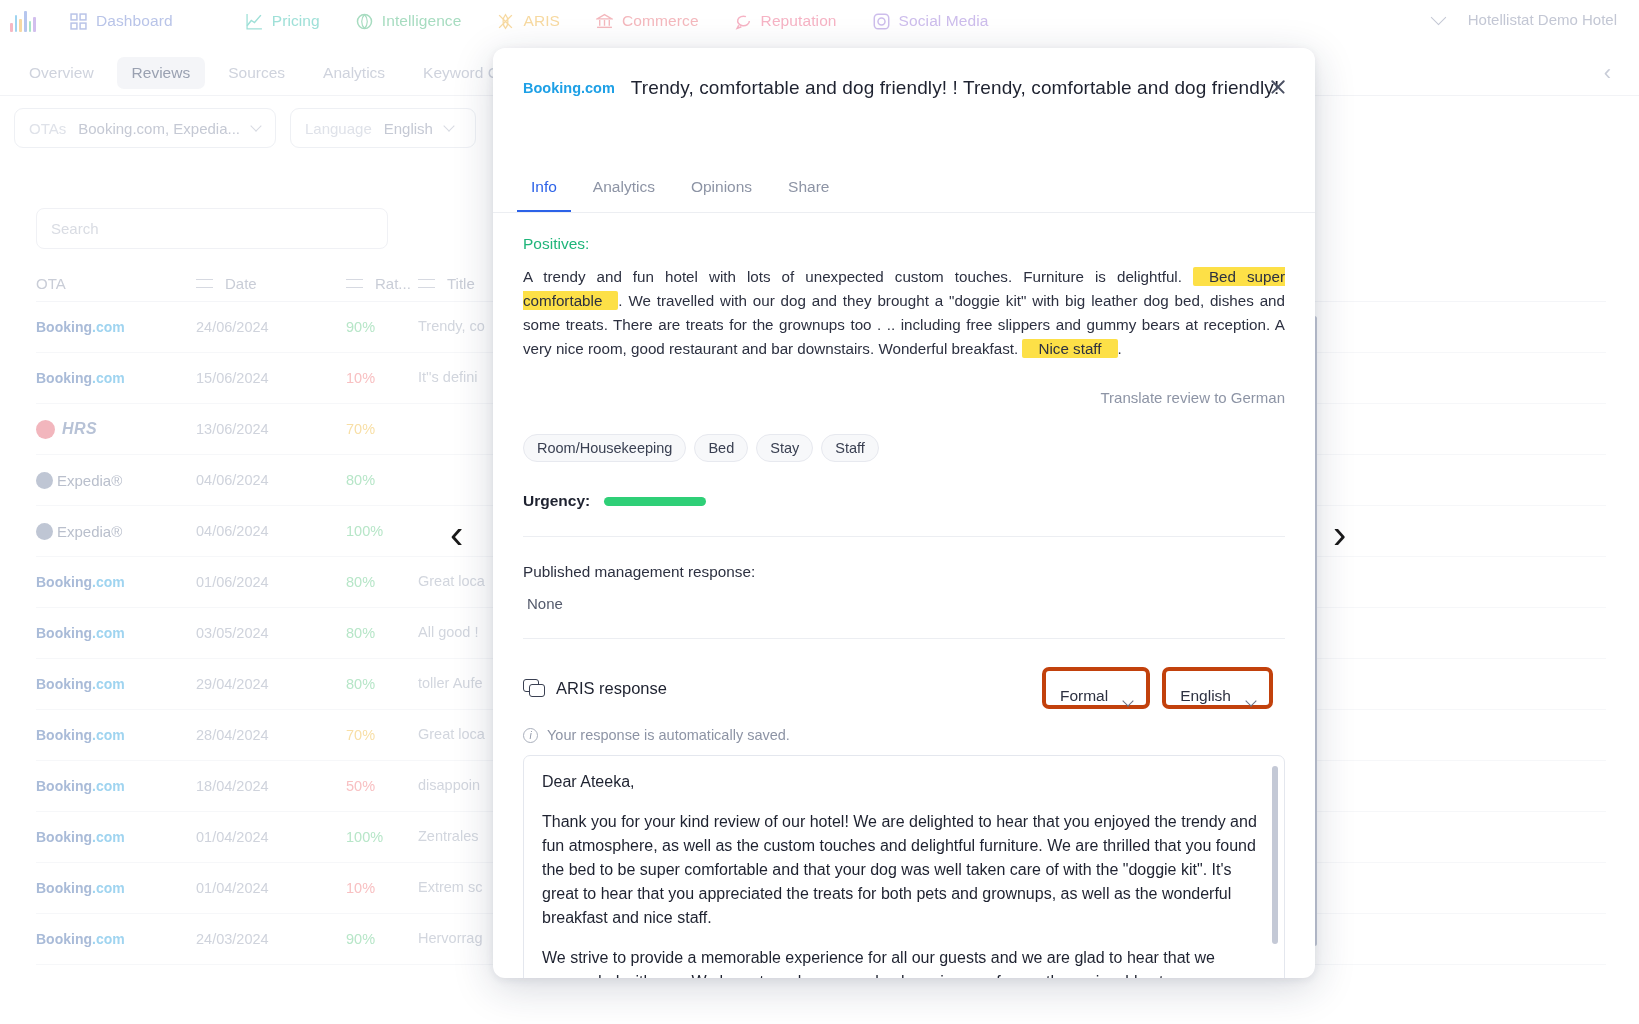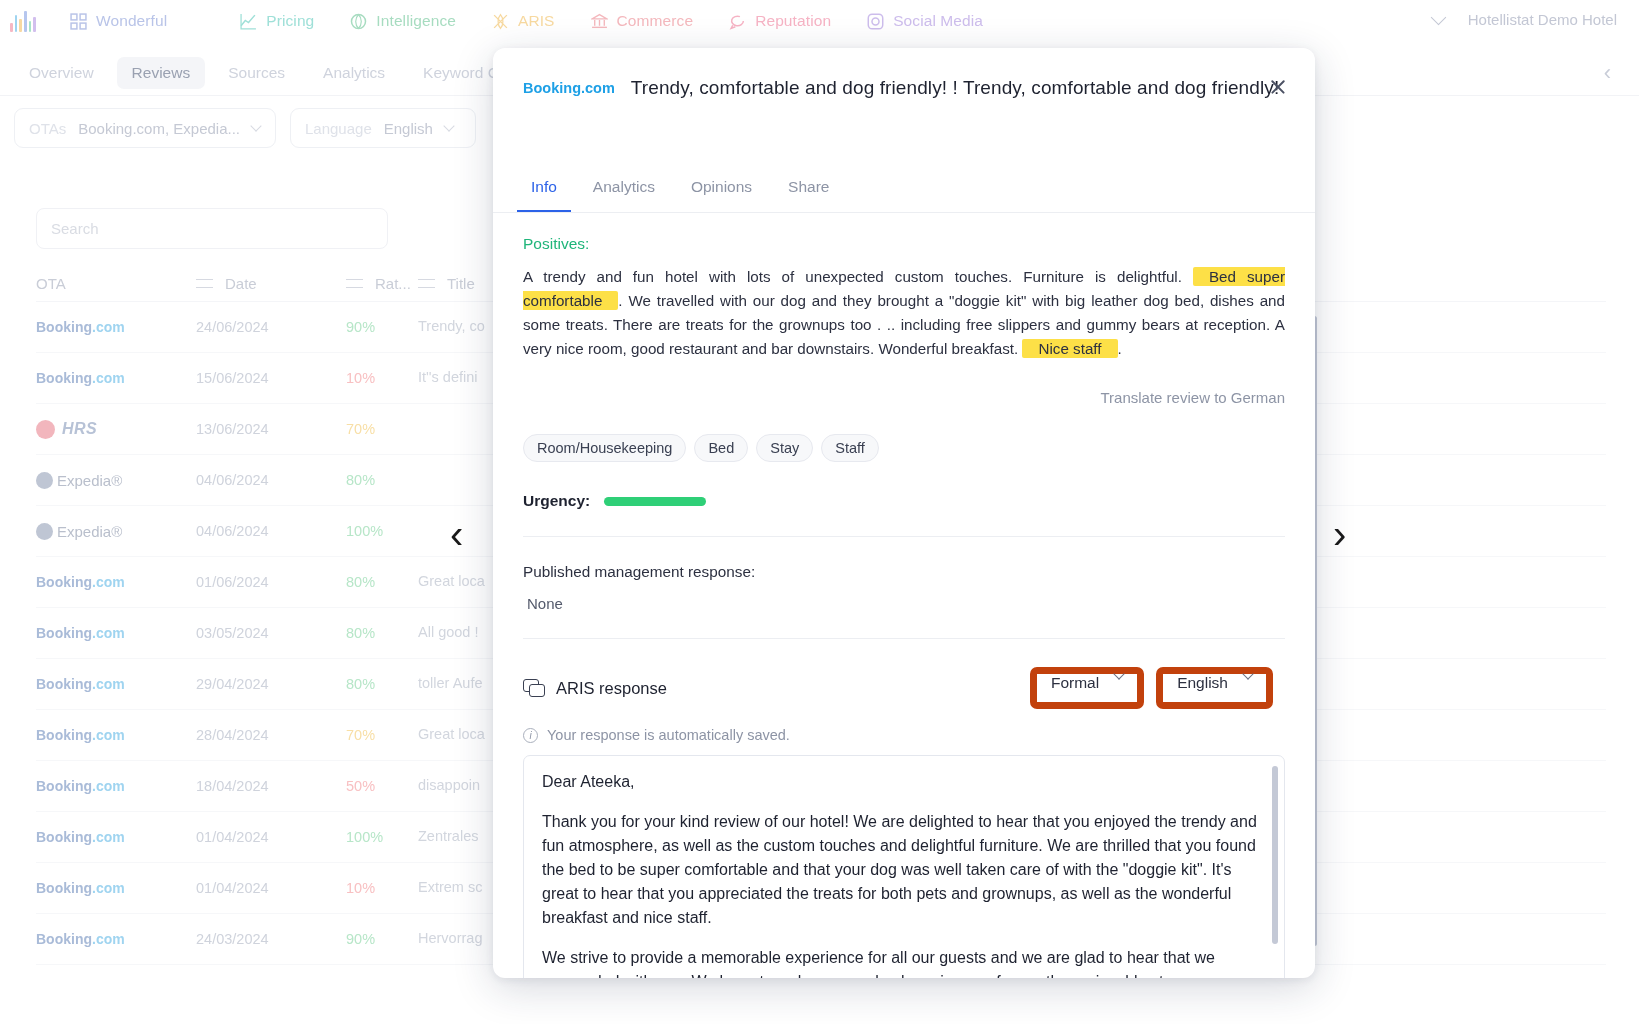--- a/index.html
+++ b/index.html
@@ -137,21 +137,21 @@
   .pub-resp { margin-top:26px; font-size:15.3px; color:#2c3040; }
   .pub-none { margin-top:14px; font-size:15px; color:#545a6c; padding-left:4px; }
 
   .aris-row { display:flex; align-items:center; margin-top:28px; }
   .aris-label { display:flex; align-items:center; gap:12px; font-size:16.5px; color:#1e2230; }
   .aris-ico { width:21px; height:19px; position:relative; }
   .aris-ico:before{ content:""; position:absolute; left:0; top:0; width:14px; height:11px; border:1.6px solid #3a4052; border-radius:3px;}
   .aris-ico:after{ content:""; position:absolute; left:6px; top:5px; width:14px; height:11px; border:1.6px solid #3a4052; border-radius:3px; background:#fff;}
   .spacer { flex:1; }
   .sel {
-    border:7px solid #c2410c; border-radius:7px; height:42px; display:flex; align-items:flex-start;
+    border:4px solid #c2410c; border-radius:7px; height:42px; display:flex; align-items:flex-end;
     gap:16px; padding:0 14px; font-size:15.5px; color:#2c3040; margin-right:12px; background:#fff;
   }
   .sel .chev-sm { border-color:#6b7183; }
   .gen-btn {
     background:#233fbd; color:#fff; font-weight:bold; font-size:15px; letter-spacing:.4px;
     border-radius:7px; height:42px; display:flex; align-items:center; padding:0 21px;
     box-shadow:0 0 0 3px rgba(35,63,189,.14);
   }
   .saved-note { display:flex; align-items:center; gap:9px; margin-top:18px; font-size:14.5px; color:#8d94a5; }
   .i-ico { width:15px; height:15px; border:1.3px solid #aab0bd; border-radius:50%; font-size:10px;
@@ -183,21 +183,21 @@
       <div class="nav-items">
         <div class="nav-item nav-dashboard">
           <span class="nav-ico">
             <svg width="17" height="17" viewBox="0 0 16 16">
                 <rect x="1" y="1" width="5.5" height="5.5" fill="none" stroke="currentColor" stroke-width="1.4"></rect>
                 <rect x="9.5" y="1" width="5.5" height="5.5" fill="none" stroke="currentColor" stroke-width="1.4"></rect>
                 <rect x="1" y="9.5" width="5.5" height="5.5" fill="none" stroke="currentColor" stroke-width="1.4"></rect>
                 <rect x="9.5" y="9.5" width="5.5" height="5.5" fill="none" stroke="currentColor" stroke-width="1.4"></rect>
               </svg>
           </span>
-          <span>Wonderful</span>
+          <span>Dashboard</span>
         </div>
         <div class="nav-item nav-pricing">
           <span class="nav-ico">
             <svg width="17" height="17" viewBox="0 0 16 16">
                 <polyline points="1,12 5,7 8,9 14,2" fill="none" stroke="currentColor" stroke-width="1.4"></polyline>
                 <polyline points="1,1 1,15 15,15" fill="none" stroke="currentColor" stroke-width="1.2"></polyline>
               </svg>
           </span>
           <span>Pricing</span>
         </div>

